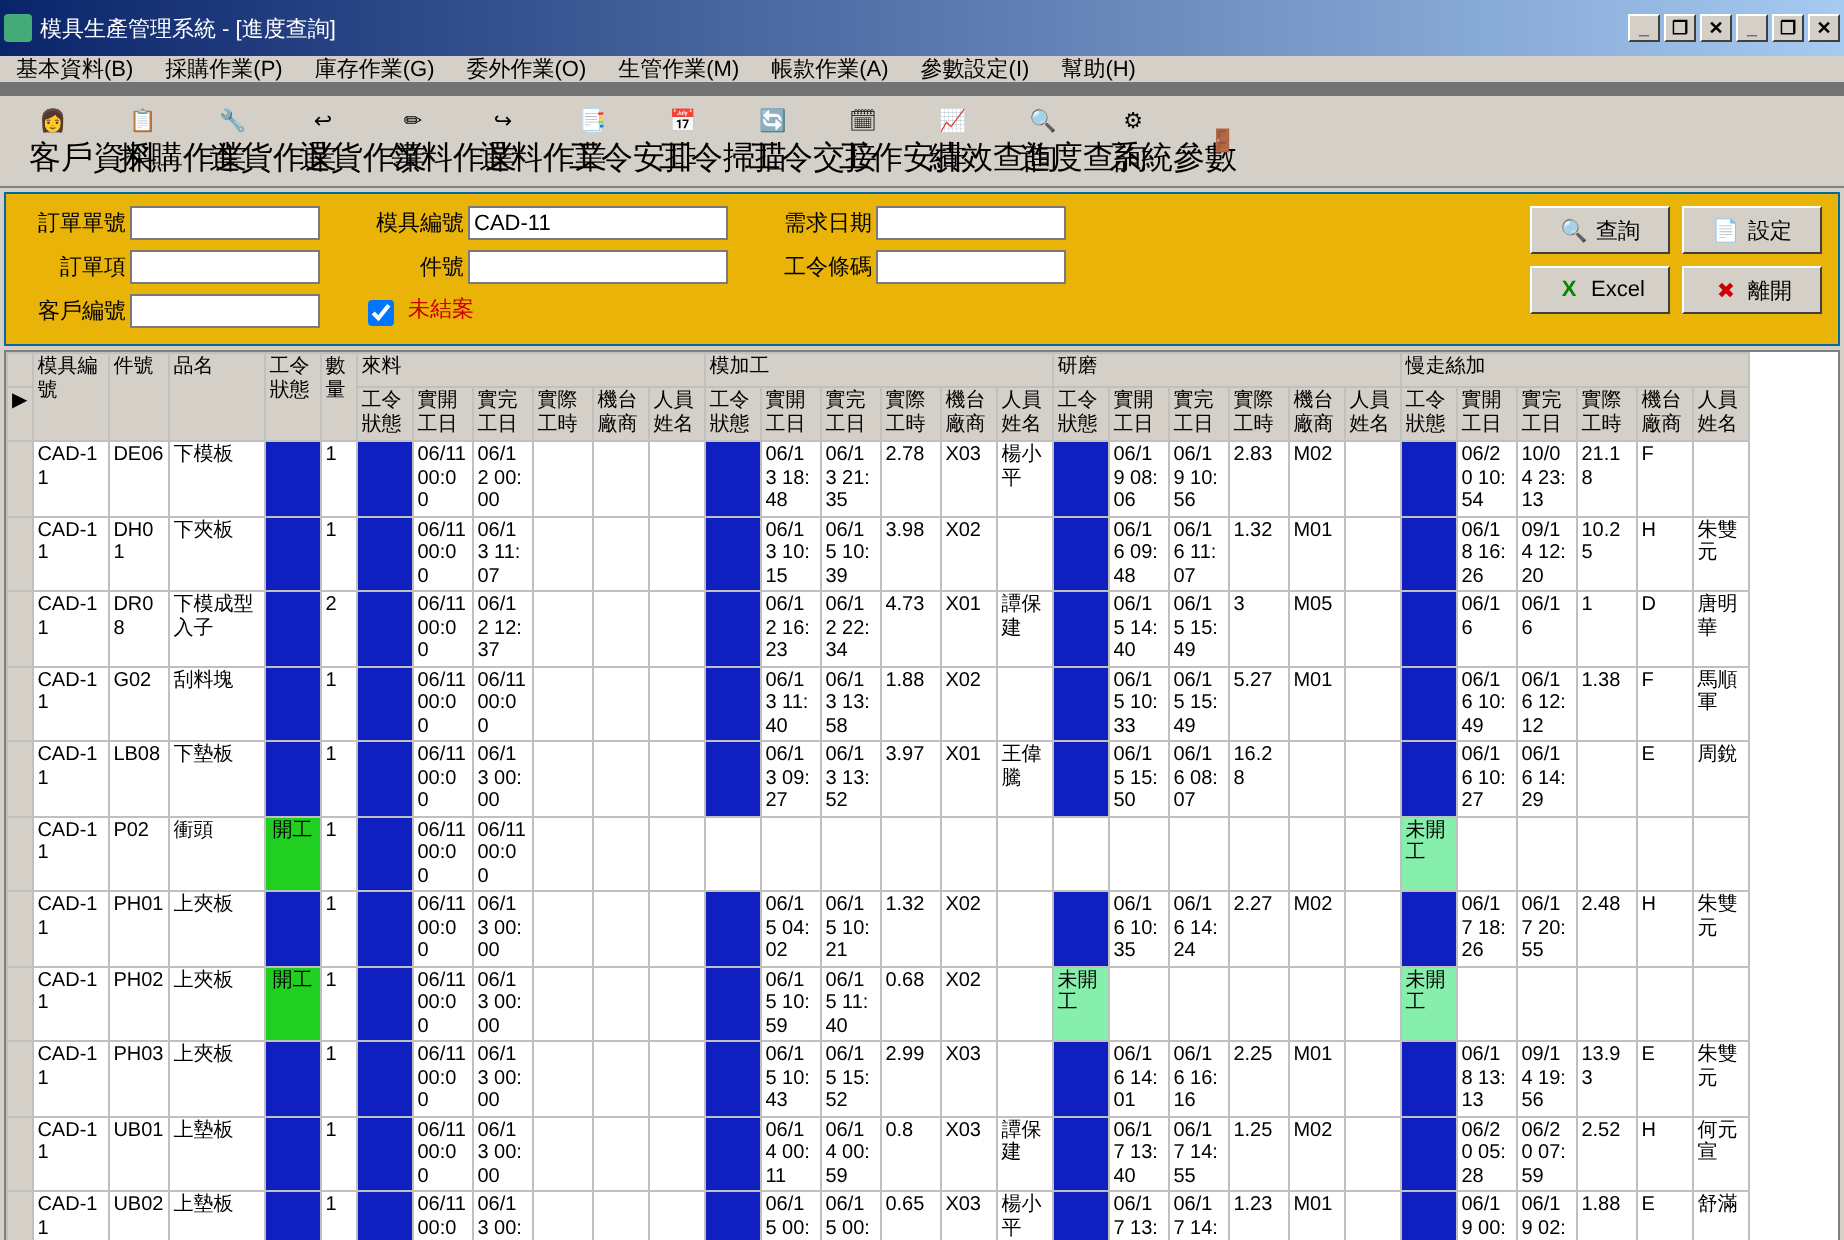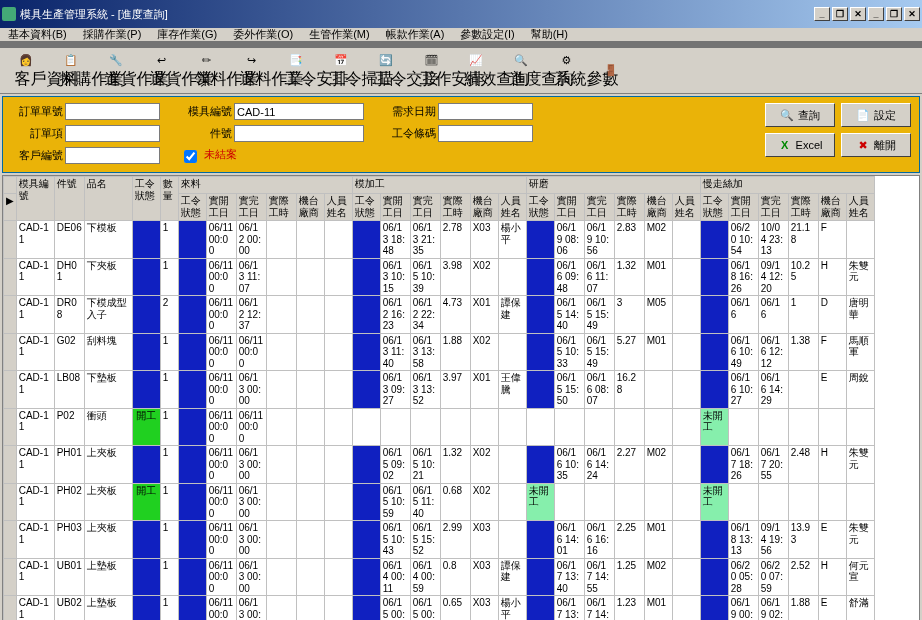--- a/index.html
+++ b/index.html
@@ -511,21 +511,21 @@
           <td>上夾板</td>
           <td class="st-blue"></td>
           <td>1</td>
           <td class="st-blue"></td>
           <td>06/11 00:00</td>
           <td>06/13 00:00</td>
           <td></td>
           <td></td>
           <td></td>
           <td class="st-blue"></td>
-          <td>06/15 09:02</td>
+          <td>06/15 04:02</td>
           <td>06/15 10:21</td>
           <td>1.32</td>
           <td>X02</td>
           <td></td>
           <td class="st-blue"></td>
           <td>06/16 10:35</td>
           <td>06/16 14:24</td>
           <td>2.27</td>
           <td>M02</td>
           <td></td>

